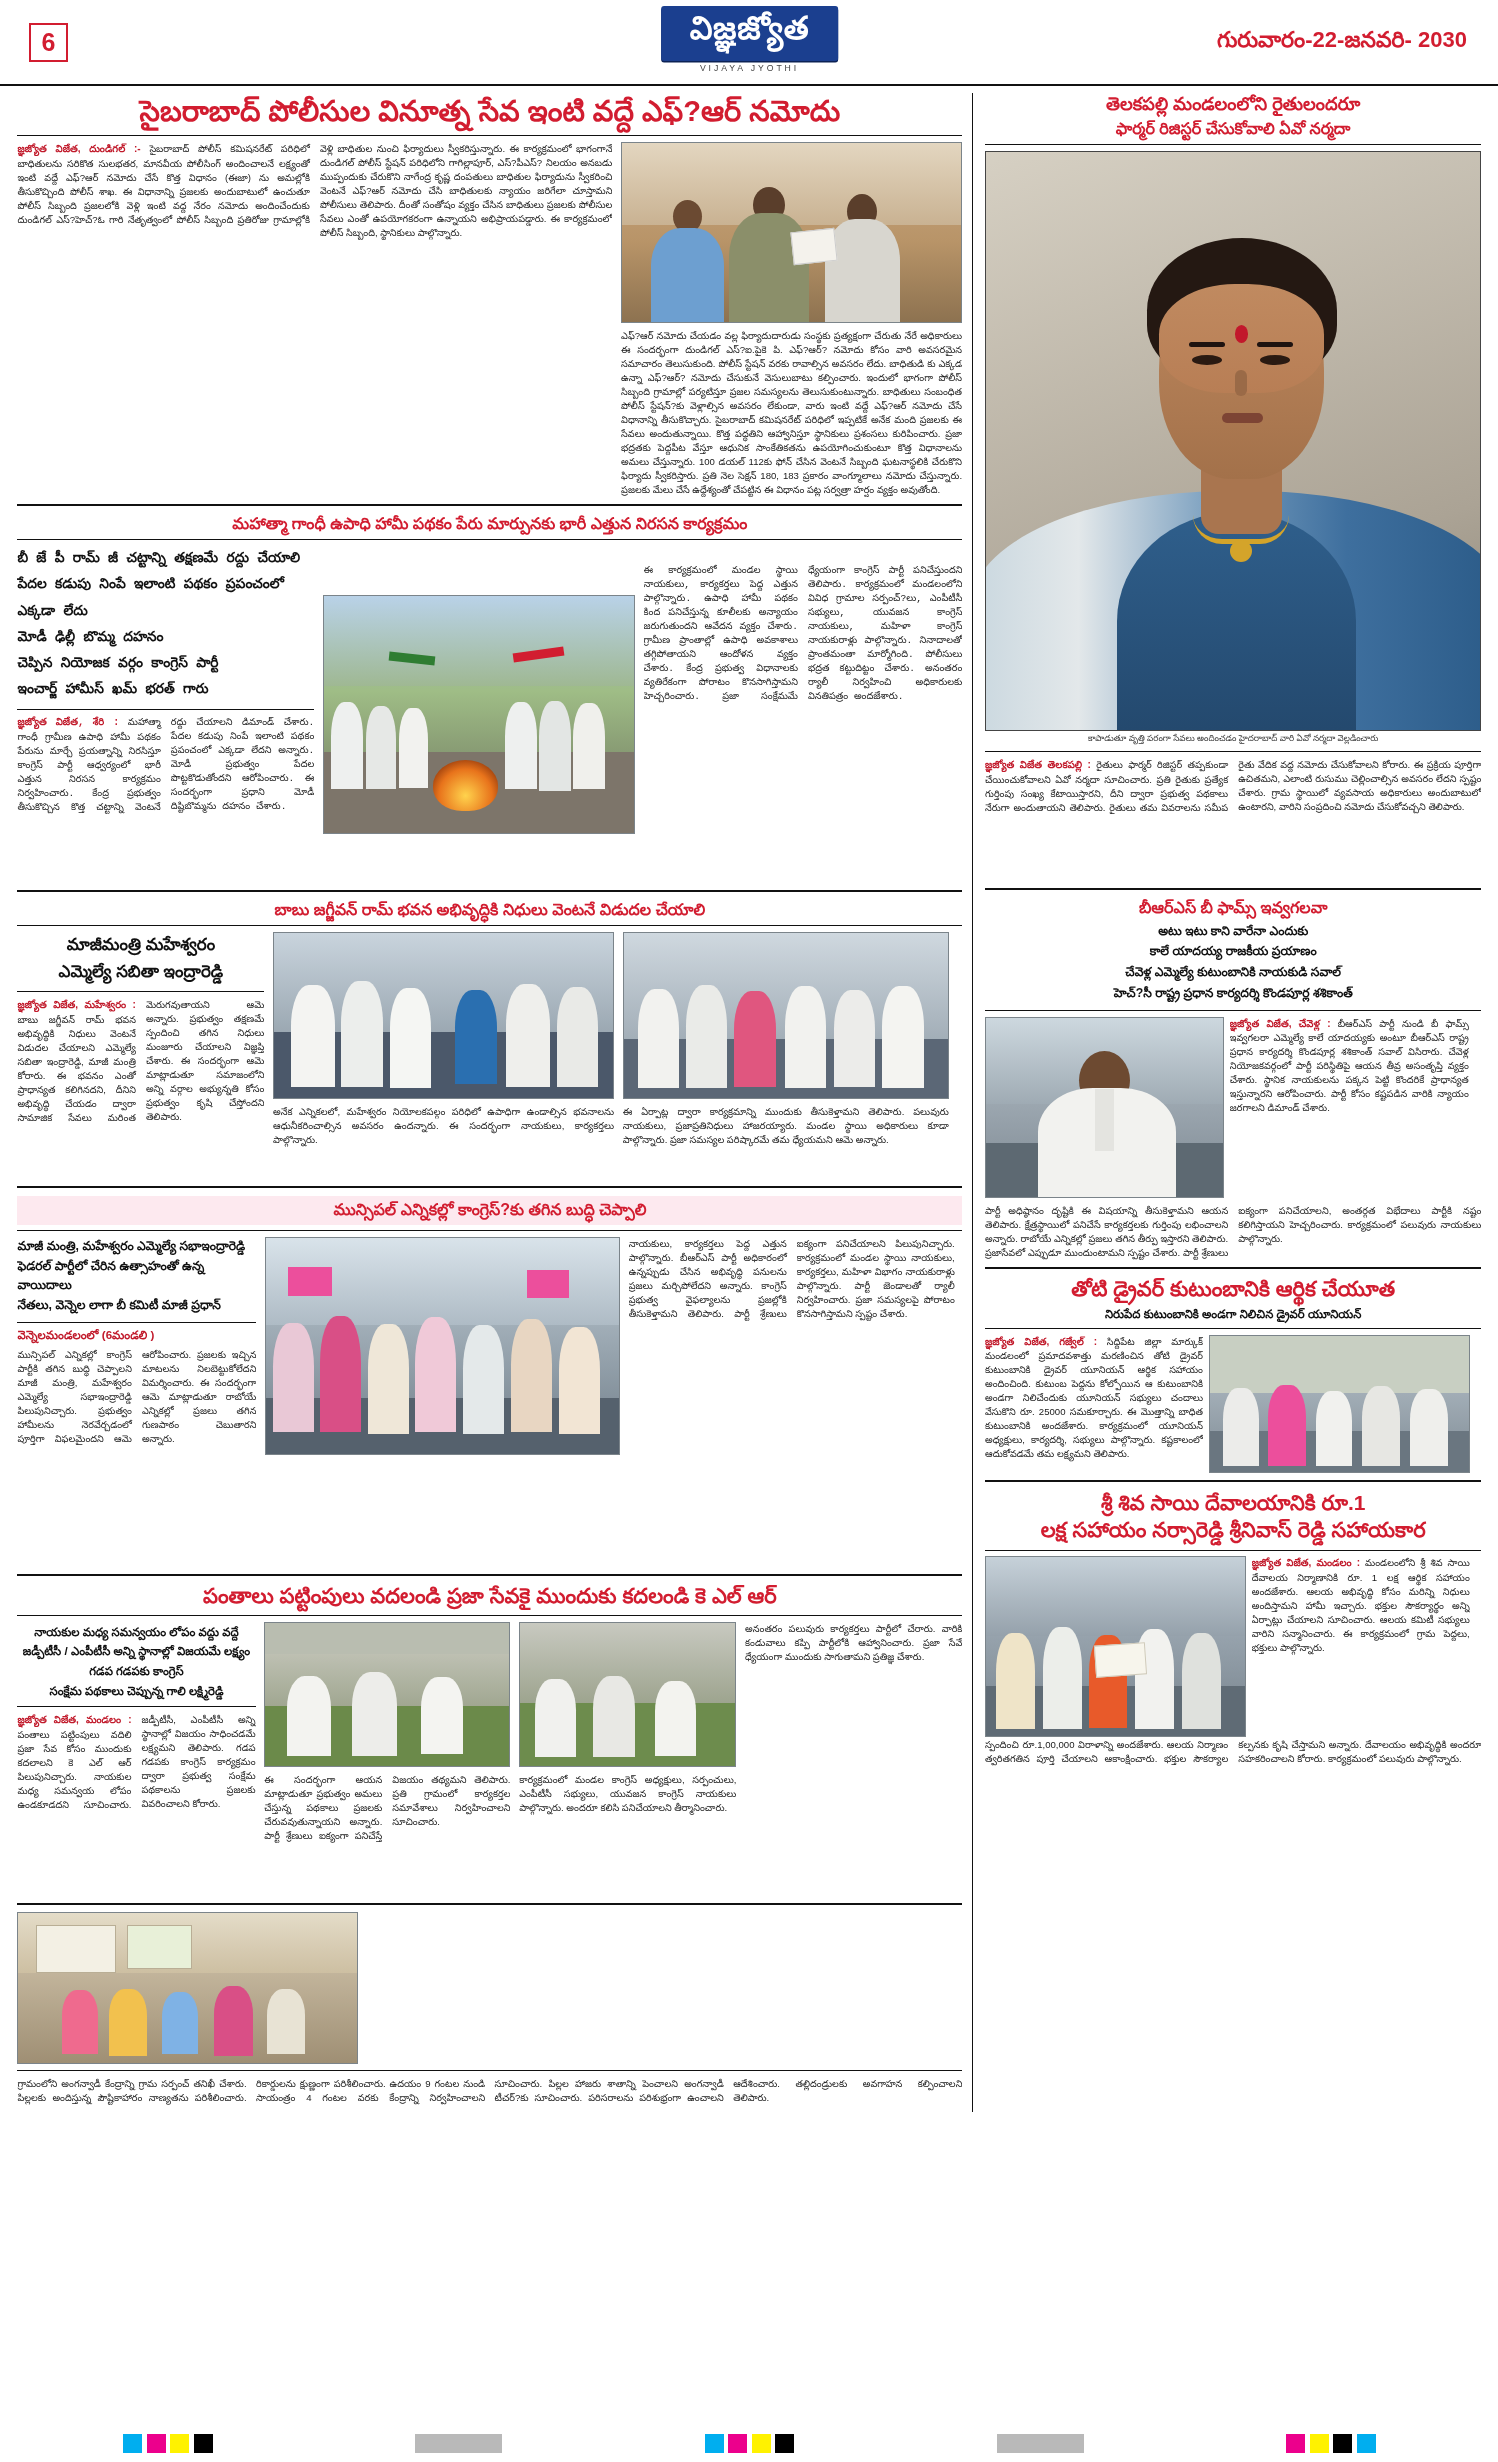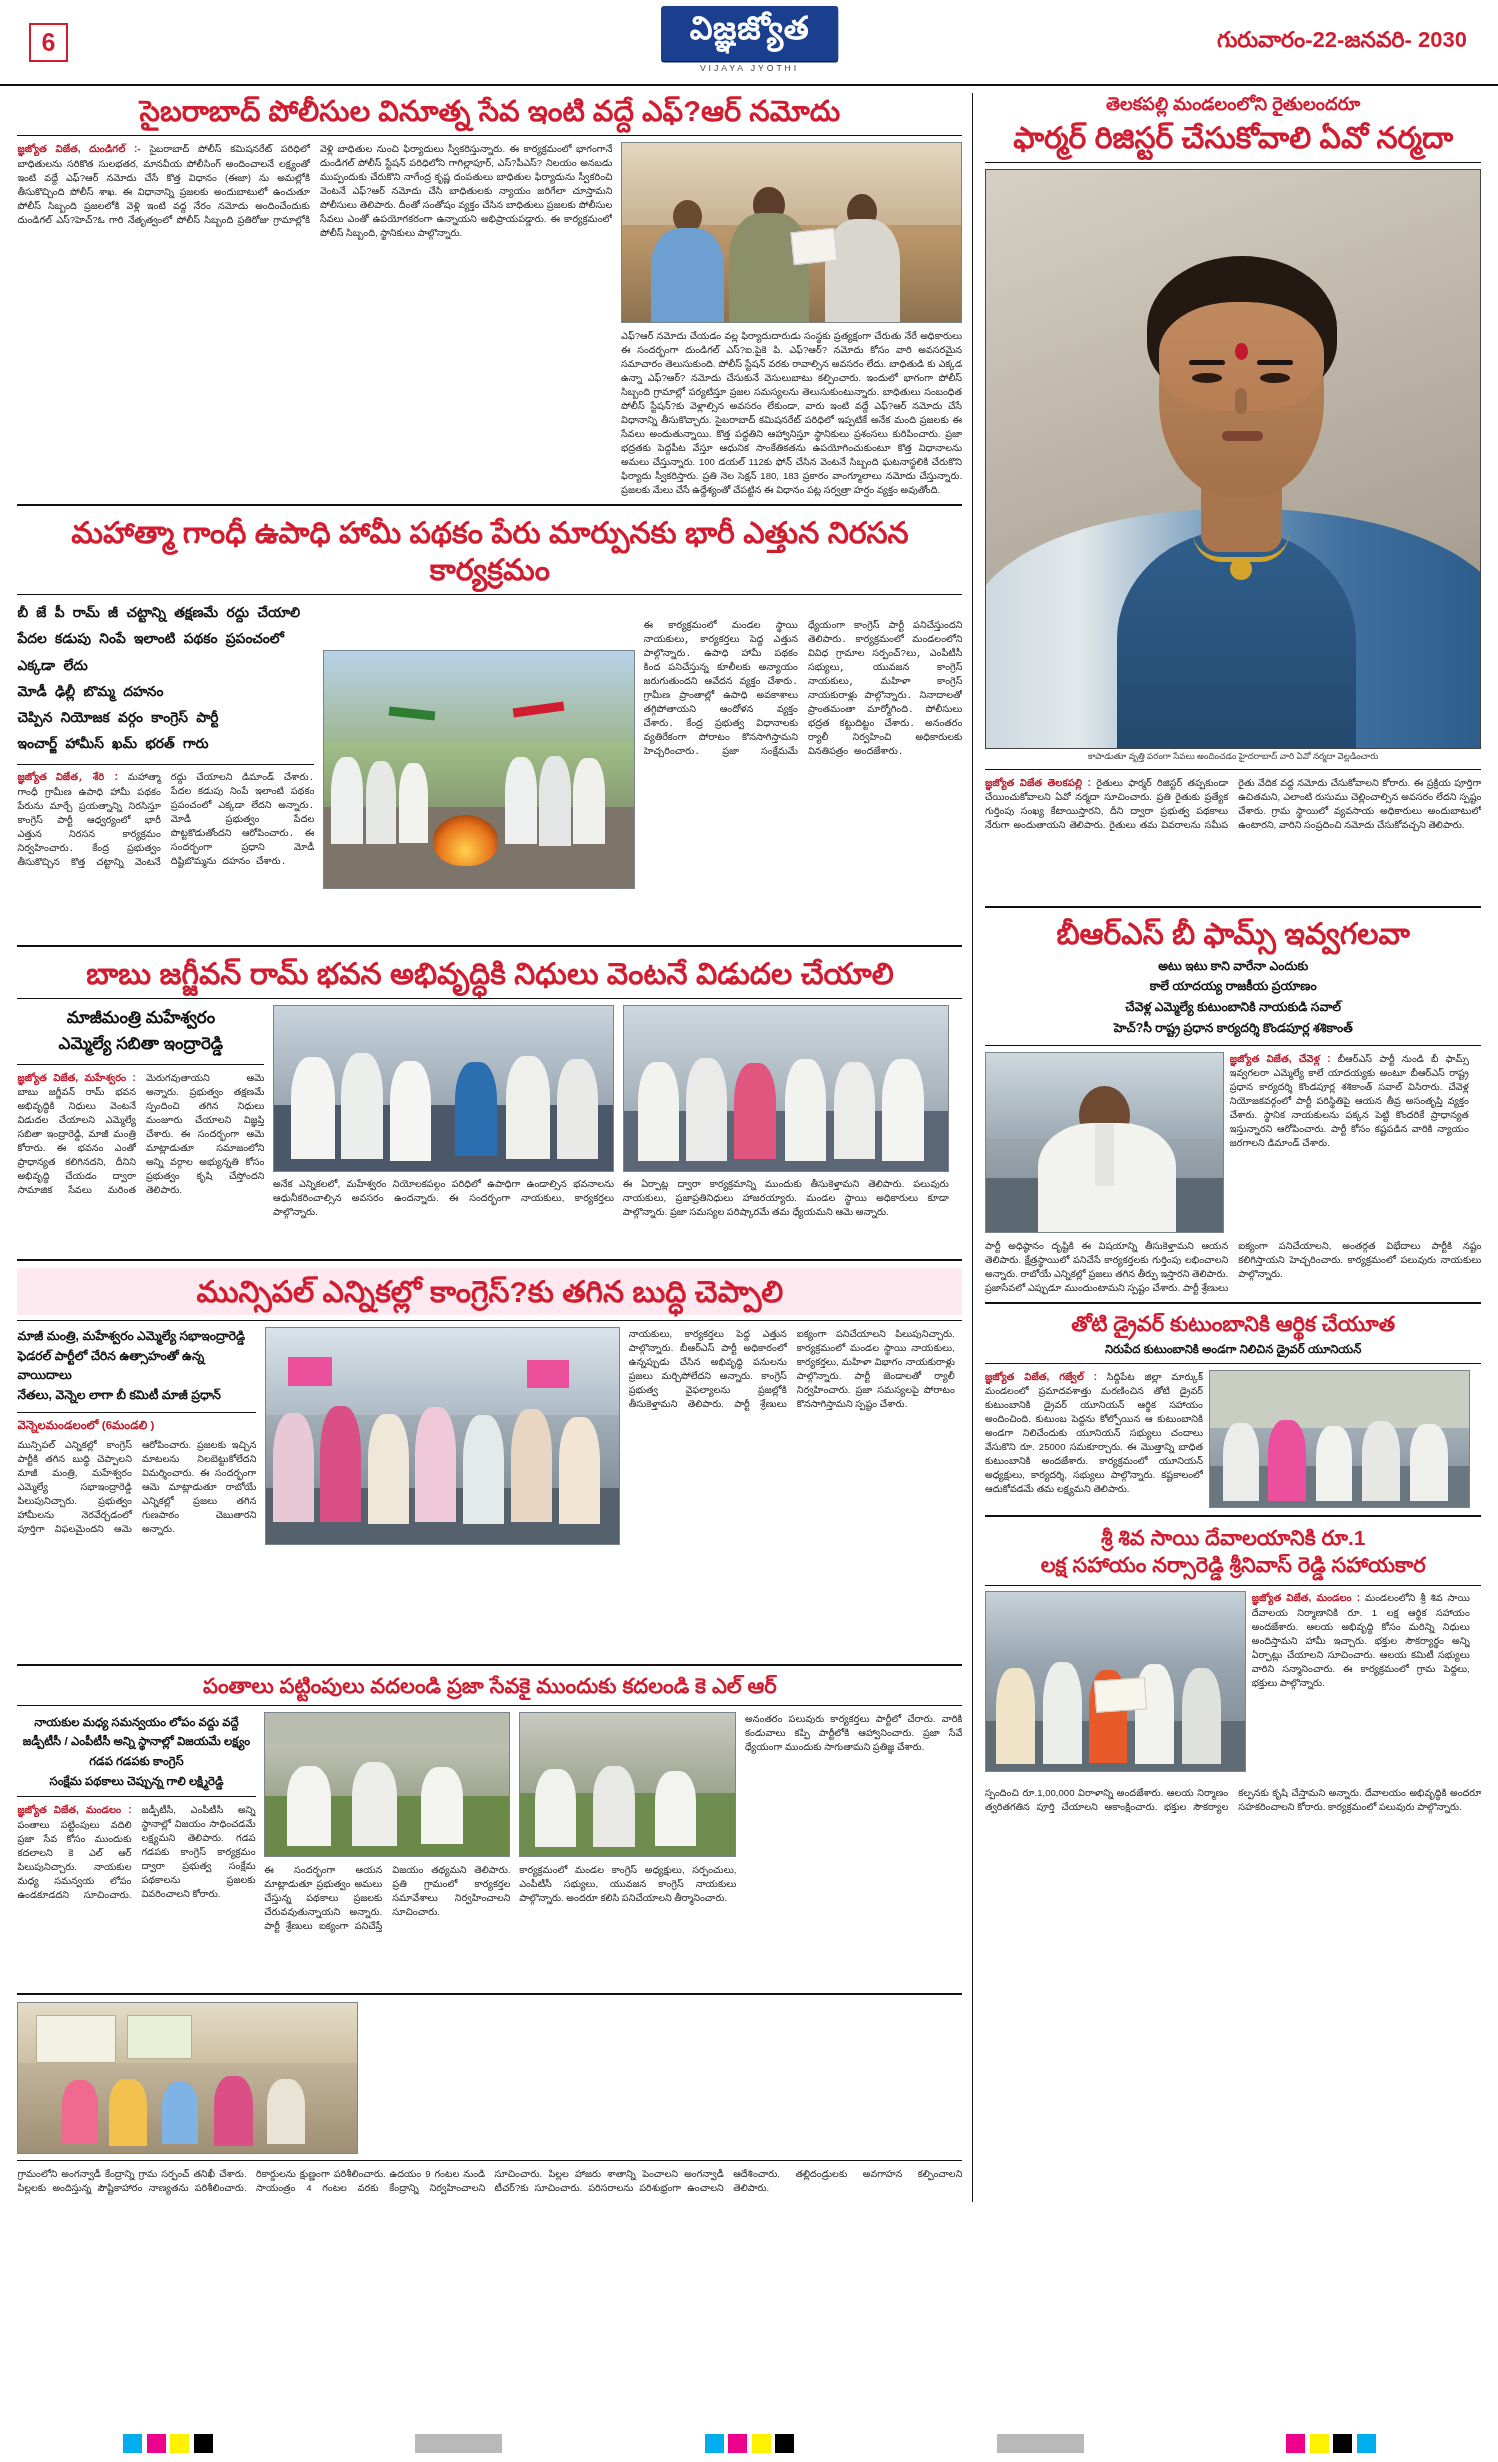--- a/index.html
+++ b/index.html
@@ -88,21 +88,21 @@
   }
 
   
   .headline {
     color: #d21d30;
     font-weight: bold;
     text-align: center;
     line-height: 1.25;
   }
   .h-xl { font-size: 29px; }
-  .h-lg { font-size: 30px; }
+  .h-lg { font-size: 16px; }
   .h-md { font-size: 21px; }
   .h-sm { font-size: 18px; }
 
   .rule-thin { border-top: 1.5px solid #111; margin: 5.8px 0; }
   .rule-thick { border-top: 2.9px solid #111; margin: 7.3px 0; }
 
   .sub-center {
     text-align: center;
     font-size: 13.8px;
     font-weight: bold;
@@ -541,21 +541,21 @@
               <div style="position:absolute;left:109px;top:87px;width:51px;height:32px;background:#f7f5ec;border:0.7px solid #cfcaba;transform:rotate(-4deg);"></div>
             </div>
           </div>
           <div style="width:218px;">
             <div class="body-text" style="height:181px;">
               <span class="byline">జ్ఞజ్యోత విజేత, మండలం :</span>
               <span>మండలంలోని శ్రీ శివ సాయి దేవాలయ నిర్మాణానికి రూ. 1 లక్ష ఆర్థిక సహాయం అందజేశారు. ఆలయ అభివృద్ధి కోసం మరిన్ని నిధులు అందిస్తామని హామీ ఇచ్చారు. భక్తుల సౌకర్యార్థం అన్ని ఏర్పాట్లు చేయాలని సూచించారు. ఆలయ కమిటీ సభ్యులు వారిని సన్మానించారు. ఈ కార్యక్రమంలో గ్రామ పెద్దలు, భక్తులు పాల్గొన్నారు.</span>
             </div>
           </div>
         </div>
-        <div class="body-text cols2" style="margin-top:14px;">స్పందించి రూ.1,00,000 విరాళాన్ని అందజేశారు. ఆలయ నిర్మాణం త్వరితగతిన పూర్తి చేయాలని ఆకాంక్షించారు. భక్తుల సౌకర్యాల కల్పనకు కృషి చేస్తామని అన్నారు. దేవాలయం అభివృద్ధికి అందరూ సహకరించాలని కోరారు. కార్యక్రమంలో పలువురు పాల్గొన్నారు.</div>
+        <div class="body-text cols2" style="margin-top:1px;">స్పందించి రూ.1,00,000 విరాళాన్ని అందజేశారు. ఆలయ నిర్మాణం త్వరితగతిన పూర్తి చేయాలని ఆకాంక్షించారు. భక్తుల సౌకర్యాల కల్పనకు కృషి చేస్తామని అన్నారు. దేవాలయం అభివృద్ధికి అందరూ సహకరించాలని కోరారు. కార్యక్రమంలో పలువురు పాల్గొన్నారు.</div>
       </div>
 
     </div>
   </div>
 
   <div class="colorbar">
     <div class="cb-group">
       <div class="cb" style="background:#00aeef;"></div>
       <div class="cb" style="background:#ec008c;"></div>
       <div class="cb" style="background:#fff200;"></div>

